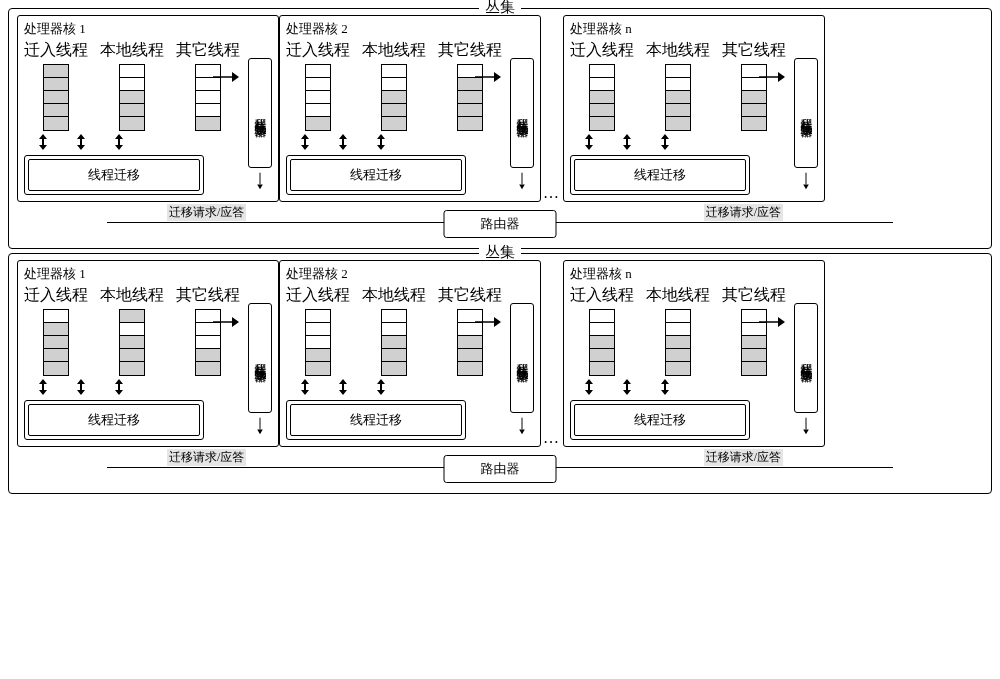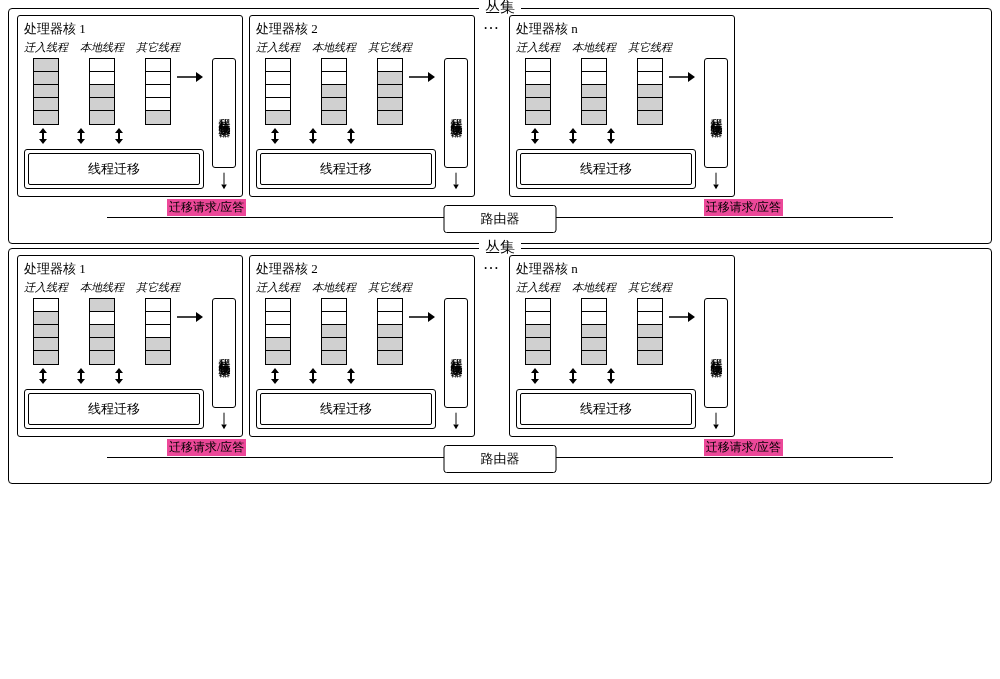--- a/index.html
+++ b/index.html
@@ -22,22 +22,21 @@
     position: absolute;
     top: -11px;
     left: 50%;
     transform: translateX(-50%);
     background: #fff;
     padding: 0 6px;
     font-size: 15px;
   }
   .cores-row {
     display: flex;
-    align-items: flex-start;
-    gap: 6px;
+    align-items: flex-end;
   }
   .core {
     border: 1.5px solid #000;
     border-radius: 3px;
     padding: 4px 6px 6px 6px;
     position: relative;
     flex: 0 0 auto;
     display: flex;
     flex-direction: column;
   }
@@ -53,21 +52,21 @@
   .stacks {
     display: flex;
     gap: 12px;
   }
   .stack-col {
     display: flex;
     flex-direction: column;
     align-items: center;
     gap: 3px;
   }
-  .stack-label { font-size: 11px; white-space: nowrap; font-style: italic; }
+  .stack-label { font-size: 16px; white-space: nowrap; }
   .stack {
     display: flex;
     flex-direction: column;
     border: 1.2px solid #000;
     width: 26px;
   }
   .cell {
     height: 13px;
     border-bottom: 1px solid #000;
   }
@@ -140,21 +139,21 @@
   .router-line {
     position: absolute;
     top: 16px;
     height: 1.3px;
     background: #000;
   }
   .req-label {
     position: absolute;
     top: -2px;
     font-size: 12px;
-    background: #ec4899;
+    background: #e5e5e5;
     padding: 0 2px;
   }
   .between {
     display: flex;
     align-items: center;
     justify-content: center;
     gap: 10px;
     margin: 3px 0 5px 0;
   }
   .between .lbl { font-size: 13px; }

